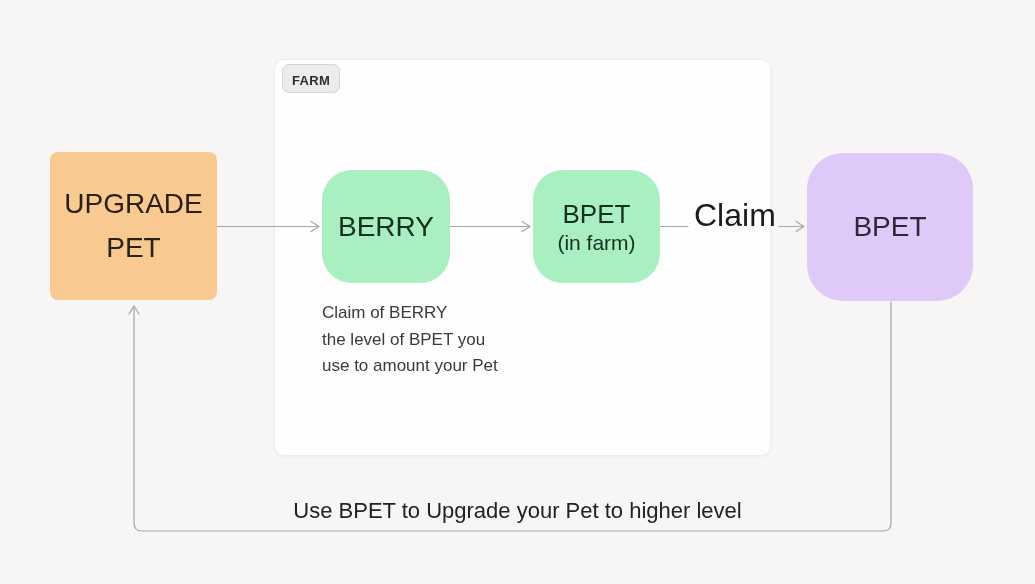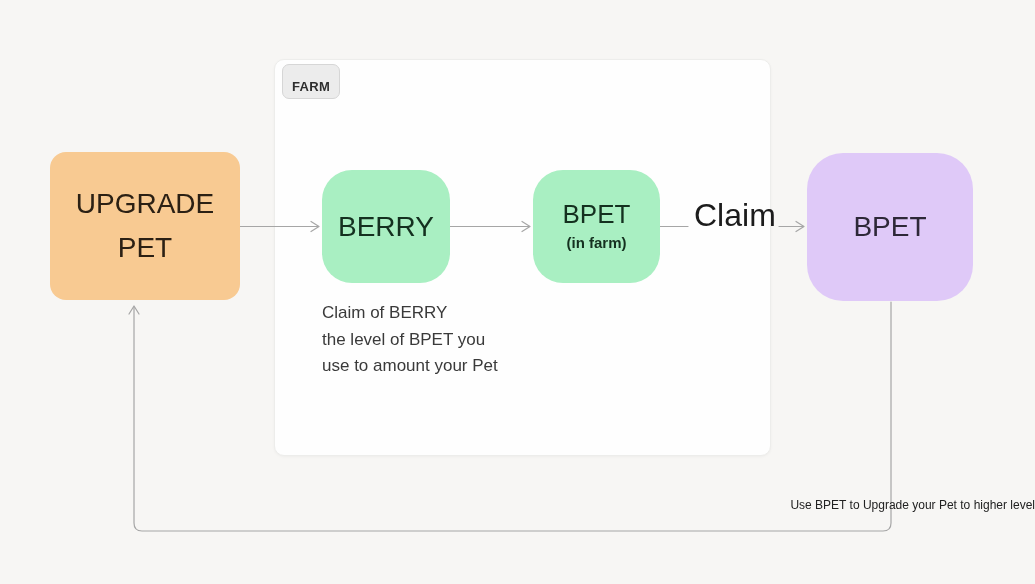--- a/index.html
+++ b/index.html
@@ -21,21 +21,21 @@
     background: #fefefe;
     border: 1px solid #ededeb;
     border-radius: 10px;
     box-sizing: border-box;
     box-shadow: 0 1px 3px rgba(0,0,0,0.04);
     z-index: 1;
   }
   .farm-tag {
     position: absolute;
     left: 282px; top: 64px;
-    padding: 14px 9px 4px 9px;
+    padding: 8px 9px 4px 9px;
     background: #ececec;
     border: 1px solid #d6d6d6;
     border-radius: 7px;
     font-size: 13px;
     font-weight: 700;
     color: #2e2e2e;
     letter-spacing: 0.3px;
     z-index: 3;
   }
   .wires {
@@ -54,23 +54,23 @@
     position: absolute;
     display: flex;
     flex-direction: column;
     align-items: center;
     justify-content: center;
     box-sizing: border-box;
     z-index: 3;
   }
   .node-orange {
     left: 50px; top: 152px;
-    width: 190px; height: 148px;
+    width: 167px; height: 148px;
     background: #f8ca92;
-    border-radius: 16px;
+    border-radius: 8px;
     color: #2b2014;
     font-size: 28px;
     font-weight: 500;
     line-height: 44px;
     text-align: center;
   }
   .node-green {
     background: #a9efc2;
     border-radius: 30px;
     color: #14301f;
@@ -81,22 +81,22 @@
     left: 322px; top: 170px;
     width: 128px; height: 113px;
     font-size: 28px;
   }
   .node-bpet-farm {
     left: 533px; top: 170px;
     width: 127px; height: 113px;
     font-size: 26px;
   }
   .node-bpet-farm .sub {
-    font-size: 15px;
-    font-weight: 700;
+    font-size: 21px;
+    font-weight: 400;
     line-height: 22px;
     margin-top: 2px;
   }
   .node-purple {
     left: 807px; top: 153px;
     width: 166px; height: 148px;
     background: #dfc9f8;
     border-radius: 36px;
     color: #2e2838;
     font-size: 28px;
@@ -114,22 +114,22 @@
     position: absolute;
     left: 322px; top: 300px;
     font-size: 17px;
     line-height: 26.5px;
     color: #3a3a3a;
     z-index: 3;
   }
   .loop-caption {
     position: absolute;
     left: 0; right: 0; top: 498px;
-    text-align: right;
-    font-size: 12px;
+    text-align: center;
+    font-size: 22px;
     color: #222222;
     z-index: 3;
   }
 </style>
 </head>
 <body>
 
 <div class="canvas">
 
   <div class="farm-panel"></div>

